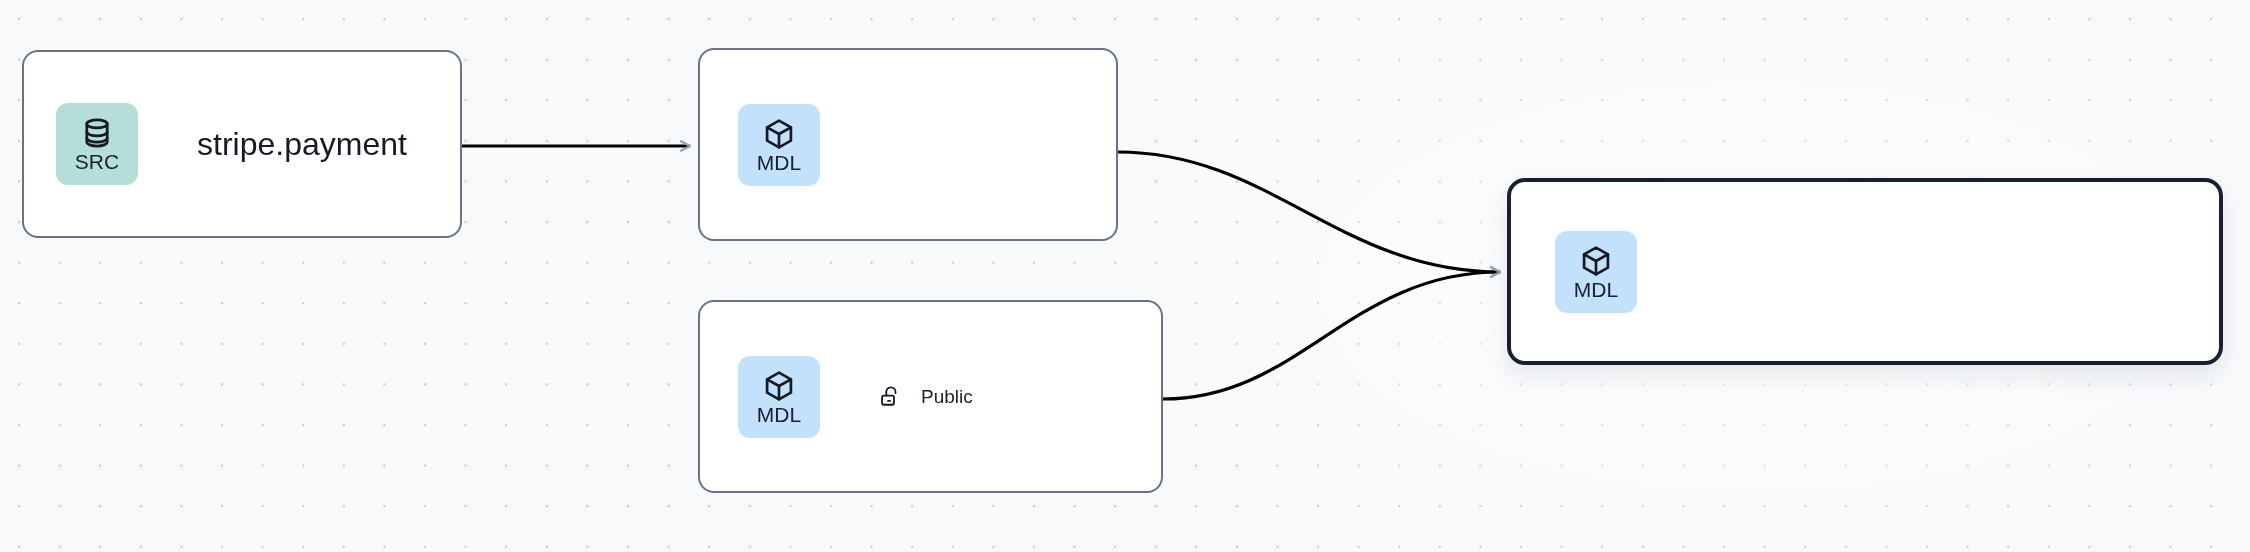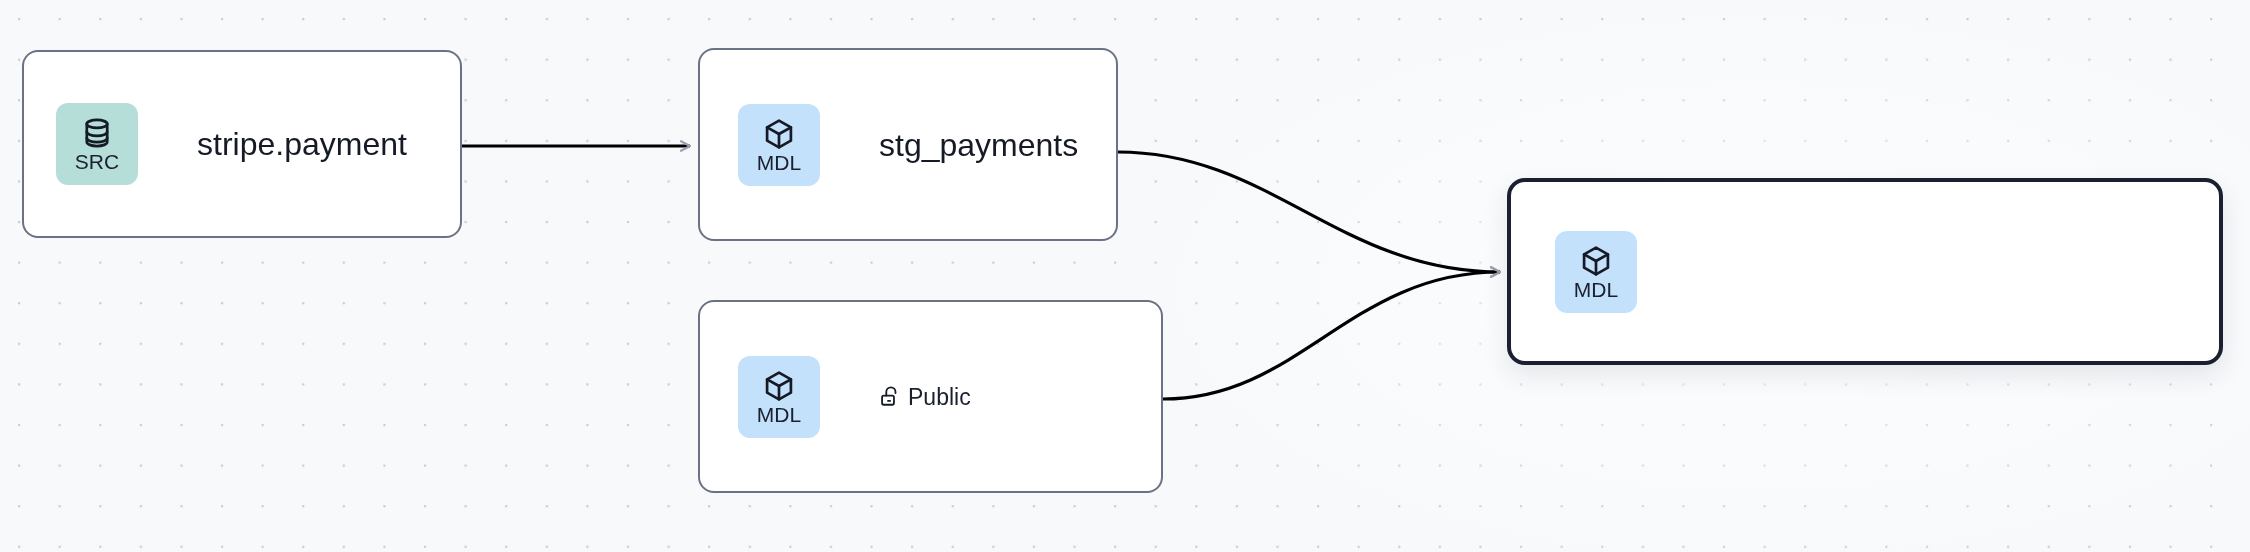--- a/index.html
+++ b/index.html
@@ -99,22 +99,22 @@
     font-size: 32px;
     line-height: 38px;
     color: #151a26;
     white-space: nowrap;
     font-family: "Liberation Sans", sans-serif;
   }
 
   .node-sub {
     display: flex;
     align-items: center;
-    gap: 6px;
-    font-size: 23px;
+    gap: 19px;
+    font-size: 19px;
     line-height: 28px;
     color: #1b2030;
     white-space: nowrap;
   }
   .node-sub svg { display: block; flex: 0 0 auto; }
 
   
   #node-stripe-payment { left: 22px;   top: 50px;  width: 440px; height: 188px; padding-left: 32px; }
   #node-stg-payments   { left: 698px;  top: 48px;  width: 420px; height: 193px; }
   #node-fct-orders     { left: 698px;  top: 300px; width: 465px; height: 193px; }
@@ -167,23 +167,20 @@
   <div class="node" id="node-stg-payments">
     <div class="badge mdl">
       <span>
         <svg width="34" height="34" viewBox="0 0 24 24" fill="none" stroke="#151a26" stroke-width="1.9" stroke-linecap="round" stroke-linejoin="round">
           <path d="M12 2.6 L20.4 7.3 V16.7 L12 21.4 L3.6 16.7 V7.3 Z"></path>
           <path d="M3.6 7.3 L12 12 L20.4 7.3"></path>
           <path d="M12 12 V21.4"></path>
         </svg>
       </span>
       <span class="badge-text">MDL</span>
-    </div>
-    <div class="node-body">
-      <div class="node-title">stg_payments</div>
     </div>
   </div>
 
   <div class="node" id="node-fct-orders">
     <div class="badge mdl">
       <span>
         <svg width="34" height="34" viewBox="0 0 24 24" fill="none" stroke="#151a26" stroke-width="1.9" stroke-linecap="round" stroke-linejoin="round">
           <path d="M12 2.6 L20.4 7.3 V16.7 L12 21.4 L3.6 16.7 V7.3 Z"></path>
           <path d="M3.6 7.3 L12 12 L20.4 7.3"></path>
           <path d="M12 12 V21.4"></path>

